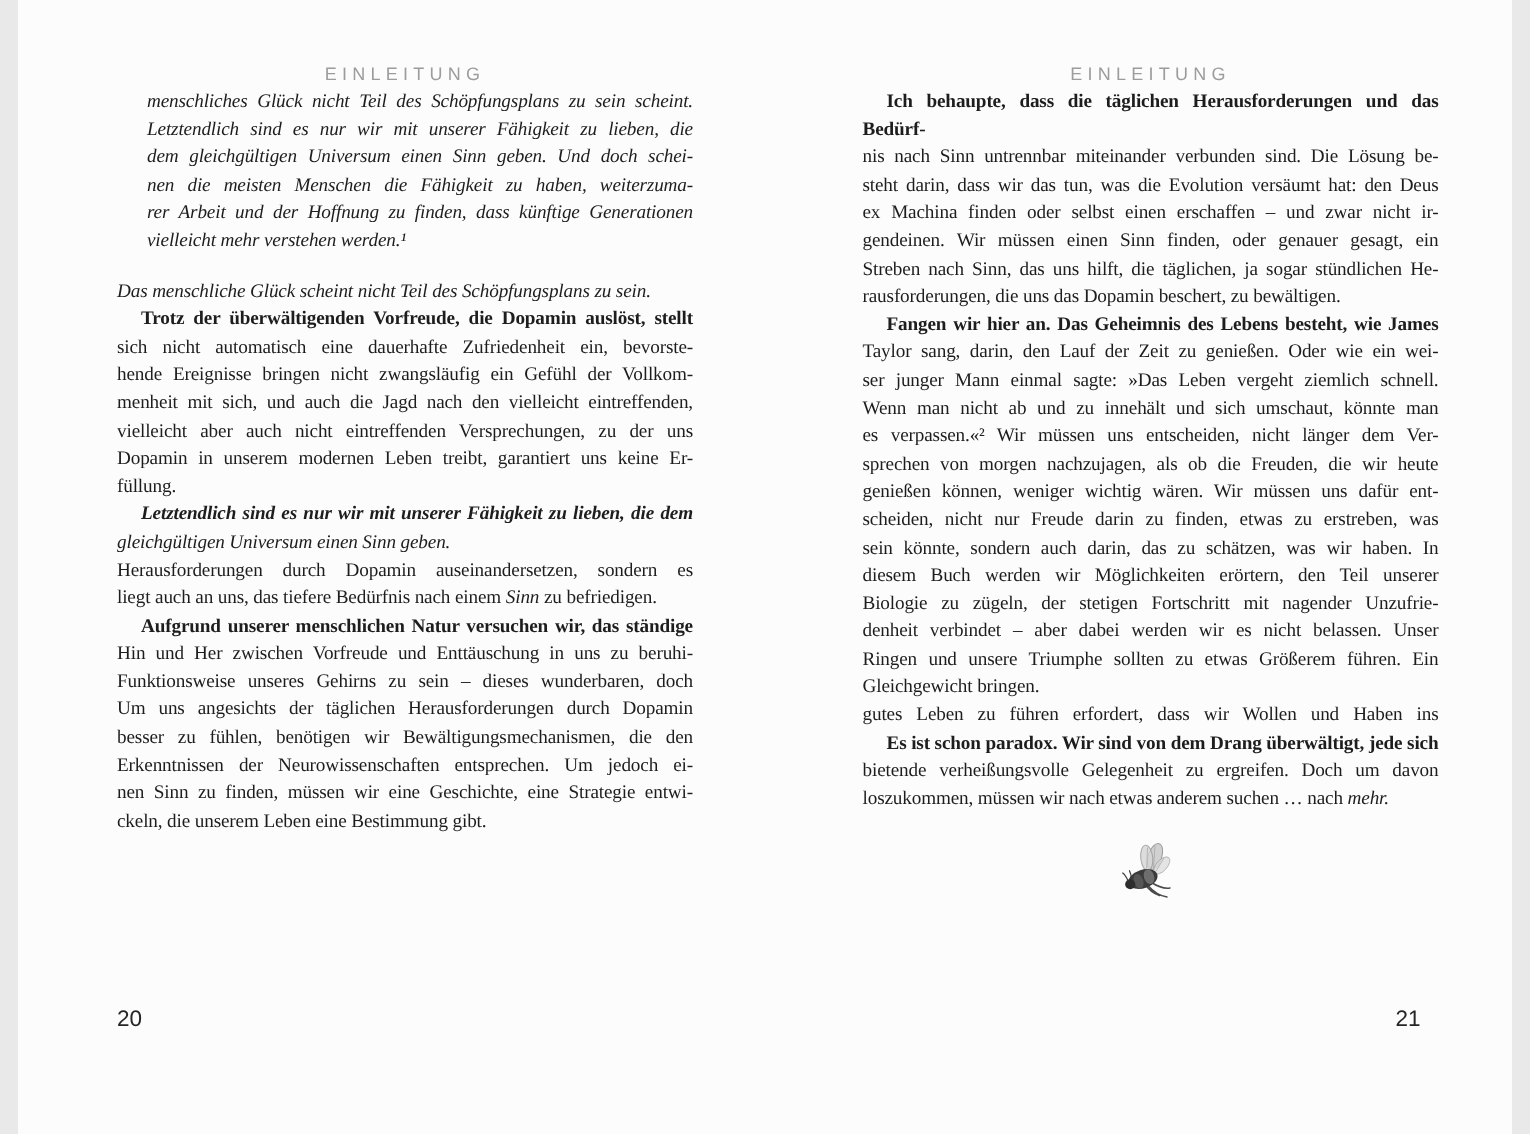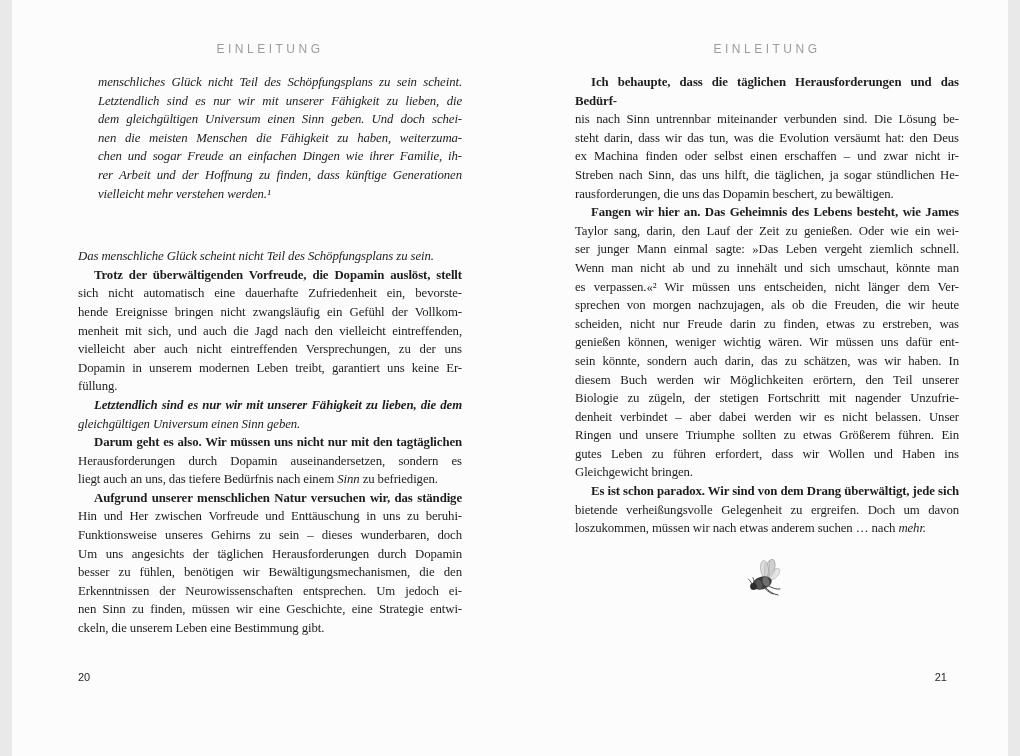--- a/index.html
+++ b/index.html
@@ -9,76 +9,74 @@
     font-family:"Liberation Serif",serif;color:#1d1d1d;overflow:hidden;
   }
   .running-head{
     position:absolute;top:42px;width:384px;text-align:center;
     font-family:"Liberation Sans",sans-serif;font-size:12px;
     letter-spacing:3.5px;color:#9c9c9c;
   }
   .head-left{left:66px;}
   .head-right{left:563px;}
   .page-body{
-    position:absolute;top:73px;width:384px;
+    position:absolute;top:58px;width:384px;
     font-size:12.8px;letter-spacing:-0.1px;line-height:18.6px;
   }
   .body-left{left:66px;}
   .body-right{left:563px;}
   .line{text-align:justify;text-align-last:justify;-moz-text-align-last:justify;}
   .line.end{text-align-last:left;-moz-text-align-last:left;}
   .line.fi{text-indent:16px;font-weight:bold;}
   .para.quote{margin-left:20px;font-style:italic;}
   .para.lead-italic{font-style:italic;}
   .para.body-italic{font-style:italic;}
-  .para.gap{margin-top:44px;}
+  .para.gap{margin-top:15px;}
   .para b{font-weight:bold;}
   .ornament{height:44px;margin:20px 0;display:flex;justify-content:center;align-items:center;}
   .folio{
     position:absolute;top:671px;font-family:"Liberation Sans",sans-serif;
-    font-size:11px;color:#262626;
+    font-size:15px;color:#262626;
   }
   .folio-left{left:66px;}
   .folio-right{left:551px;width:384px;text-align:right;}
 </style>
 </head>
 <body>
 
 <div class="spread">
 
   <div class="page">
     <div class="running-head head-left">EINLEITUNG</div>
     <div class="page-body body-left" id="body-left">
         <div class="para quote">
           <div class="line">menschliches Glück nicht Teil des Schöpfungsplans zu sein scheint.</div>
           <div class="line">Letztendlich sind es nur wir mit unserer Fähigkeit zu lieben, die</div>
           <div class="line">dem gleichgültigen Universum einen Sinn geben. Und doch schei-</div>
           <div class="line">nen die meisten Menschen die Fähigkeit zu haben, weiterzuma-</div>
-          <div class="line">chen und sogar Freude an einfachen Dingen wie ihrer Familie, ih-</div>
           <div class="line">rer Arbeit und der Hoffnung zu finden, dass künftige Generationen</div>
           <div class="line end">vielleicht mehr verstehen werden.¹</div>
         </div>
         <div class="para lead-italic gap">
           <div class="line end">Das menschliche Glück scheint nicht Teil des Schöpfungsplans zu sein.</div>
         </div>
         <div class="para body">
           <div class="line fi">Trotz der überwältigenden Vorfreude, die Dopamin auslöst, stellt</div>
           <div class="line">sich nicht automatisch eine dauerhafte Zufriedenheit ein, bevorste-</div>
           <div class="line">hende Ereignisse bringen nicht zwangsläufig ein Gefühl der Vollkom-</div>
           <div class="line">menheit mit sich, und auch die Jagd nach den vielleicht eintreffenden,</div>
           <div class="line">vielleicht aber auch nicht eintreffenden Versprechungen, zu der uns</div>
           <div class="line">Dopamin in unserem modernen Leben treibt, garantiert uns keine Er-</div>
           <div class="line end">füllung.</div>
         </div>
         <div class="para body-italic">
           <div class="line fi">Letztendlich sind es nur wir mit unserer Fähigkeit zu lieben, die dem</div>
           <div class="line end">gleichgültigen Universum einen Sinn geben.</div>
         </div>
         <div class="para body">
-          <div class="line fi">Darum geht es also. Wir müssen uns nicht nur mit den tagtäglichen</div>
           <div class="line">Herausforderungen durch Dopamin auseinandersetzen, sondern es</div>
           <div class="line end">liegt auch an uns, das tiefere Bedürfnis nach einem <i>Sinn</i> zu befriedigen.</div>
         </div>
         <div class="para body">
           <div class="line fi">Aufgrund unserer menschlichen Natur versuchen wir, das ständige</div>
           <div class="line">Hin und Her zwischen Vorfreude und Enttäuschung in uns zu beruhi-</div>
           <div class="line">Funktionsweise unseres Gehirns zu sein – dieses wunderbaren, doch</div>
           <div class="line">Um uns angesichts der täglichen Herausforderungen durch Dopamin</div>
           <div class="line">besser zu fühlen, benötigen wir Bewältigungsmechanismen, die den</div>
           <div class="line">Erkenntnissen der Neurowissenschaften entsprechen. Um jedoch ei-</div>
@@ -90,39 +88,40 @@
   </div>
 
   <div class="page">
     <div class="running-head head-right">EINLEITUNG</div>
     <div class="page-body body-right" id="body-right">
         <div class="para body">
           <div class="line fi">Ich behaupte, dass die täglichen Herausforderungen und das Bedürf-</div>
           <div class="line">nis nach Sinn untrennbar miteinander verbunden sind. Die Lösung be-</div>
           <div class="line">steht darin, dass wir das tun, was die Evolution versäumt hat: den Deus</div>
           <div class="line">ex Machina finden oder selbst einen erschaffen – und zwar nicht ir-</div>
+          <div class="line">gendeinen. Wir müssen einen Sinn finden, oder genauer gesagt, ein</div>
           <div class="line">Streben nach Sinn, das uns hilft, die täglichen, ja sogar stündlichen He-</div>
           <div class="line end">rausforderungen, die uns das Dopamin beschert, zu bewältigen.</div>
         </div>
         <div class="para body">
           <div class="line fi">Fangen wir hier an. Das Geheimnis des Lebens besteht, wie James</div>
           <div class="line">Taylor sang, darin, den Lauf der Zeit zu genießen. Oder wie ein wei-</div>
           <div class="line">ser junger Mann einmal sagte: »Das Leben vergeht ziemlich schnell.</div>
           <div class="line">Wenn man nicht ab und zu innehält und sich umschaut, könnte man</div>
           <div class="line">es verpassen.«² Wir müssen uns entscheiden, nicht länger dem Ver-</div>
           <div class="line">sprechen von morgen nachzujagen, als ob die Freuden, die wir heute</div>
+          <div class="line">genießen können, weniger wichtig wären. Wir müssen uns dafür ent-</div>
           <div class="line">scheiden, nicht nur Freude darin zu finden, etwas zu erstreben, was</div>
-          <div class="line">genießen können, weniger wichtig wären. Wir müssen uns dafür ent-</div>
           <div class="line">sein könnte, sondern auch darin, das zu schätzen, was wir haben. In</div>
           <div class="line">diesem Buch werden wir Möglichkeiten erörtern, den Teil unserer</div>
           <div class="line">Biologie zu zügeln, der stetigen Fortschritt mit nagender Unzufrie-</div>
           <div class="line">denheit verbindet – aber dabei werden wir es nicht belassen. Unser</div>
           <div class="line">Ringen und unsere Triumphe sollten zu etwas Größerem führen. Ein</div>
+          <div class="line end">Gleichgewicht bringen.</div>
           <div class="line">gutes Leben zu führen erfordert, dass wir Wollen und Haben ins</div>
-          <div class="line end">Gleichgewicht bringen.</div>
         </div>
         <div class="para body">
           <div class="line fi">Es ist schon paradox. Wir sind von dem Drang überwältigt, jede sich</div>
           <div class="line">bietende verheißungsvolle Gelegenheit zu ergreifen. Doch um davon</div>
           <div class="line end">loszukommen, müssen wir nach etwas anderem suchen … nach <i>mehr.</i></div>
         </div>
   <div class="ornament">
     <svg width="40" height="44" viewBox="0 0 40 44" aria-hidden="true">
 
       <ellipse cx="23" cy="10" rx="4.5" ry="9" fill="#c9c9c9" stroke="#8f8f8f" stroke-width="0.7" opacity="0.85" transform="rotate(18 23 10)"></ellipse>

